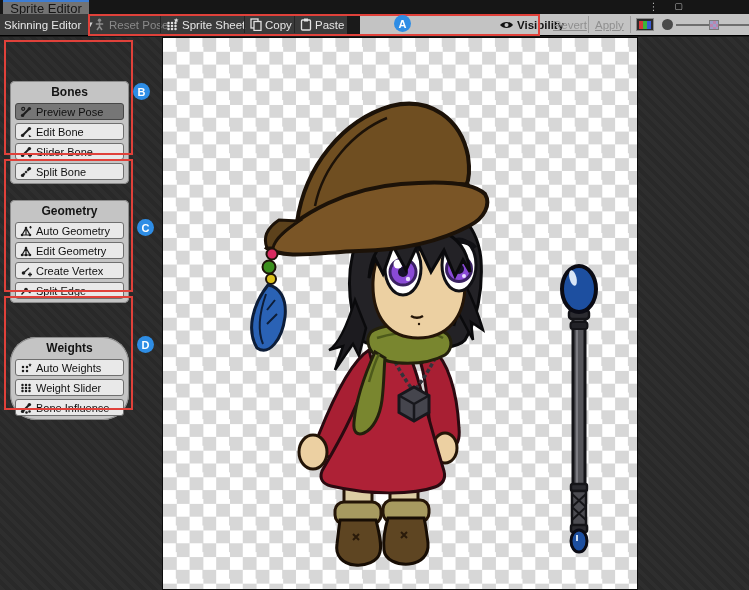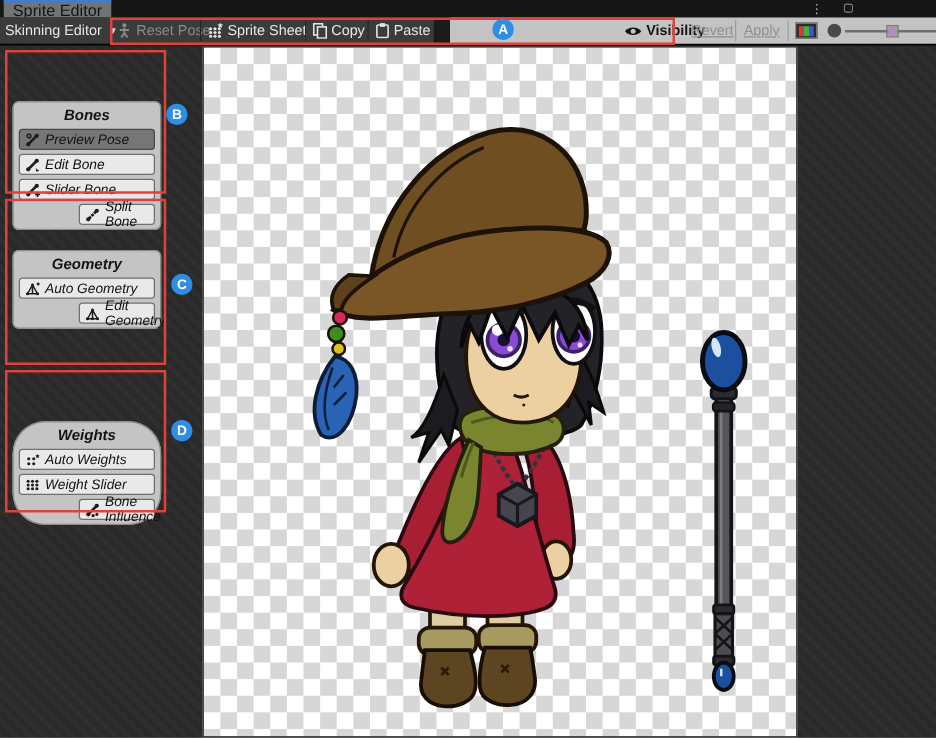--- a/index.html
+++ b/index.html
@@ -31,34 +31,34 @@
   .color-btn{position:absolute;left:276px;top:4px;width:18px;height:13px;border:1px solid #8a8a8a;
              background:#2b2b2b;display:flex;align-items:center;justify-content:center;}
   .color-btn .bars{width:12px;height:8px;background:linear-gradient(90deg,#d23a3a 0 34%,#3ab53a 34% 67%,#3a5ad2 67%);}
   .slider-track{position:absolute;left:316px;top:10px;width:76px;height:2px;background:#6e6e6e;}
   .slider-handle{position:absolute;left:302px;top:5px;width:11px;height:11px;border-radius:50%;background:#4a4a4a;}
   .slider-check{position:absolute;left:349px;top:6px;width:10px;height:10px;border:1px solid #7a7a7a;
                 background:repeating-conic-gradient(#bd84ae 0% 25%,#9aa0c9 25% 50%) 0 0/6px 6px;}
 
   
   .main{position:absolute;left:0;top:37px;width:749px;height:553px;
-        background:repeating-linear-gradient(45deg,#2e2e2e 0 4px,#292929 4px 8px);font-style:italic;}
+        background:repeating-linear-gradient(45deg,#2e2e2e 0 4px,#292929 4px 8px);}
 
   
   .canvas{position:absolute;left:162px;top:0;width:476px;height:553px;border:1px solid #0c0c0c;
           background:repeating-conic-gradient(#d7d7d7 0% 25%,#ffffff 25% 50%) 0 0/26.6px 26.6px;background-color:#fff;}
   .canvas svg{position:absolute;left:0;top:0;}
 
   
   .panel{position:absolute;left:10px;width:119px;background:#c4c4c4;border-radius:5px;
          padding:3px 5px 4px 5px;box-shadow:0 0 0 1px #8b8b8b inset;}
   .panel h3{font-size:12px;font-weight:bold;color:#141414;text-align:center;margin:1px 0 4px 0;}
   .pbtn{height:17px;margin-bottom:3px;background:#e9e9e9;border:1px solid #6f6f6f;border-radius:3px;
         display:flex;align-items:center;gap:4px;padding:0 4px;font-size:11px;color:#101010;cursor:default;}
-  .pbtn:last-child{margin-bottom:0;margin-left:48px;}
+  .pbtn:last-child{margin-bottom:0;}
   .pbtn.active{background:#767676;border-color:#474747;}
   .pbtn .icon svg{display:block;}
 
   
   .ann-box{position:absolute;border:2px solid var(--accent-red);pointer-events:none;}
   .badge{position:absolute;width:17px;height:17px;border-radius:50%;background:var(--badge-blue);
          color:#fff;font-size:11px;font-weight:bold;display:flex;align-items:center;justify-content:center;}
 </style>
 </head>
 <body>
@@ -312,20 +312,39 @@
               <svg width="12" height="12" viewBox="0 0 12 12">
                 <path d="M2,10 L6,3 L10,10 Z M2,10 L10,10 M6,3 L6,10" fill="none" stroke="#1d1d1d" stroke-width="1.2"></path>
                 <circle cx="2" cy="10" r="1.25" fill="#1d1d1d"></circle>
                 <circle cx="6" cy="3" r="1.25" fill="#1d1d1d"></circle>
                 <circle cx="10" cy="10" r="1.25" fill="#1d1d1d"></circle>
                 <circle cx="6" cy="10" r="1.25" fill="#1d1d1d"></circle>
               </svg>
             </span>
             <span>Edit Geometry</span>
           </div>
+          <div class="pbtn">
+            <span class="icon">
+              <svg width="12" height="12" viewBox="0 0 12 12">
+                <path d="M3.5,8 L9,3" stroke="#1d1d1d" stroke-width="1.2"></path>
+                <circle cx="3.5" cy="8" r="1.8" fill="#1d1d1d"></circle>
+                <path d="M10,7.5 v4 M8,9.5 h4" stroke="#1d1d1d" stroke-width="1.4"></path>
+              </svg>
+            </span>
+            <span>Create Vertex</span>
+          </div>
+          <div class="pbtn">
+            <span class="icon">
+              <svg width="12" height="12" viewBox="0 0 12 12">
+                <path d="M1.5,9.5 L6,4.5 L10.5,8" fill="none" stroke="#1d1d1d" stroke-width="1.4"></path>
+                <circle cx="6" cy="4.5" r="1.8" fill="#1d1d1d"></circle>
+              </svg>
+            </span>
+            <span>Split Edge</span>
+          </div>
         </div>
         <div class="panel" style="top: 300px; border-radius: 26px;">
           <h3>Weights</h3>
           <div class="pbtn">
             <span class="icon">
               <svg width="12" height="12" viewBox="0 0 12 12">
                 <circle cx="3" cy="5" r="1.25" fill="#1d1d1d"></circle>
                 <circle cx="7" cy="5" r="1.25" fill="#1d1d1d"></circle>
                 <circle cx="3" cy="9" r="1.25" fill="#1d1d1d"></circle>
                 <circle cx="7" cy="9" r="1.25" fill="#1d1d1d"></circle>

